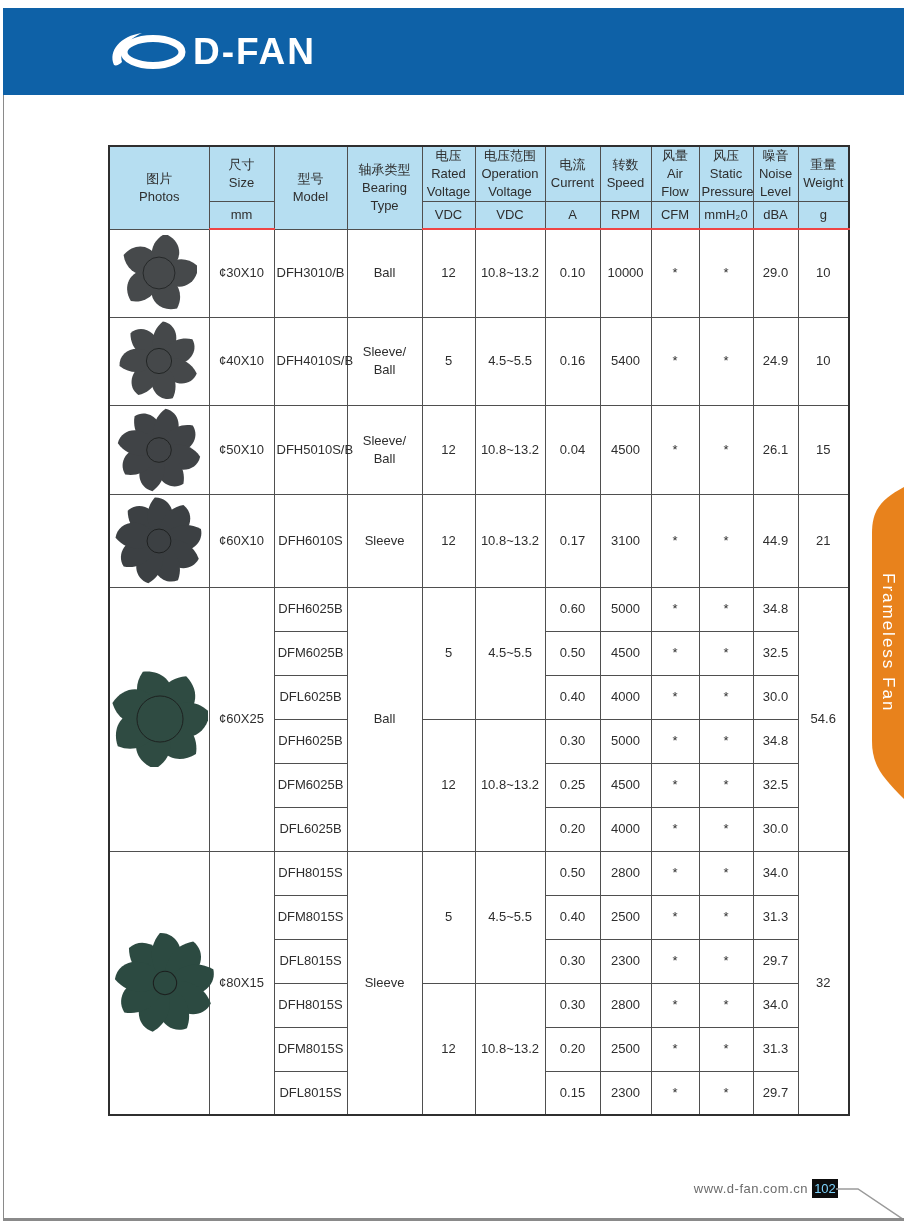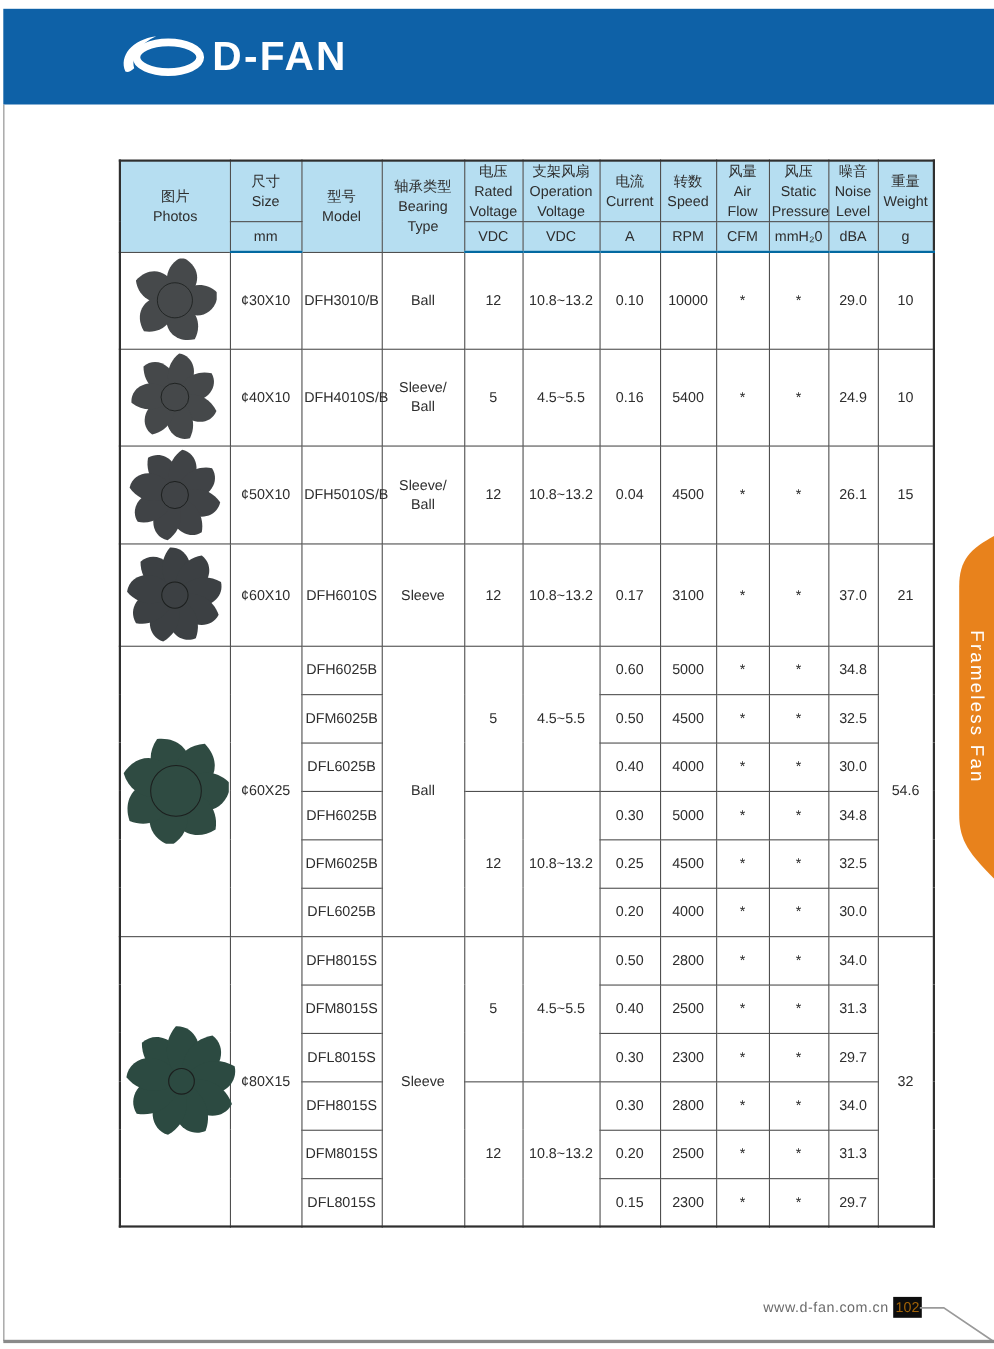--- a/index.html
+++ b/index.html
@@ -27,40 +27,40 @@
     border-collapse:collapse;table-layout:fixed;background:#fff;
     border:2px solid #2f2f2f;
   }
   .spec th,.spec td{
     border:1px solid #4f4f4f;padding:0 2px;text-align:center;vertical-align:middle;
     font-weight:normal;font-size:13px;line-height:1.35;color:#2e2e2e;
   }
   .spec thead th{background:#b6def1;}
   tr.hmain{height:55px;}
   tr.units{height:28px;}
-  tr.units th{border-bottom:2px solid #0369a1;margin-top:45px;}
+  tr.units th{border-bottom:2px solid #ef4444;margin-top:45px;}
   tr.single{height:88px;margin-left:42px;}
   tr.multi{height:44px;}
   .zh,.en{display:block;}
   .bearing{white-space:pre-line;}
   .fan{margin:0 auto;}
   .fan svg{display:block;width:100%;height:100%;}
   
   .side-tab{position:absolute;right:0;top:487px;width:54px;height:312px;}
   .side-tab svg{position:absolute;left:0;top:0;}
   .side-tab .tab-label{
     position:absolute;left:21px;top:0;width:33px;height:100%;
     display:flex;align-items:center;justify-content:center;
     writing-mode:vertical-rl;color:#fff;font-size:17px;letter-spacing:2px;
   }
   
   .footer-url{position:absolute;top:1181px;right:96px;font-size:13px;color:#6b6b6b;letter-spacing:0.5px;text-align:right;}
   .page-badge{
     position:absolute;left:812px;top:1179px;width:26px;height:19px;background:#0d0d0d;
-    color:#a16207;font-size:13px;display:flex;align-items:center;justify-content:center;
+    color:#7dd3fc;font-size:13px;display:flex;align-items:center;justify-content:center;
   }
   .corner-line{position:absolute;left:836px;top:1186px;}
 </style>
 </head>
 <body>
 
 <header class="topbar">
   <div class="logo">
     <svg width="82" height="46" viewBox="0 0 82 46">
       <ellipse cx="46" cy="23" rx="29" ry="13.5" fill="none" stroke="#ffffff" stroke-width="7"></ellipse>
@@ -101,21 +101,21 @@
         </th>
       <th rowspan="2">
           <span class="zh">轴承类型</span>
           <span class="en">Bearing Type</span>
         </th>
       <th>
           <span class="zh">电压</span>
           <span class="en">Rated Voltage</span>
         </th>
       <th>
-          <span class="zh">支架风扇</span>
+          <span class="zh">电压范围</span>
           <span class="en">Operation Voltage</span>
         </th>
       <th>
           <span class="zh">电流</span>
           <span class="en">Current</span>
         </th>
       <th>
           <span class="zh">转数</span>
           <span class="en">Speed</span>
         </th>
@@ -254,21 +254,21 @@
         </td>
       <td>¢60X10</td>
       <td>DFH6010S</td>
       <td class="bearing">Sleeve</td>
       <td>12</td>
       <td>10.8~13.2</td>
       <td>0.17</td>
       <td>3100</td>
       <td>*</td>
       <td>*</td>
-      <td>37.0</td>
+      <td>44.9</td>
       <td>21</td>
     </tr>
 
     <tr class="multi">
       <td rowspan="6">
           <div class="fan" style="width: 96px; height: 96px;">
             <svg viewBox="0 0 100 100">
               <path d="M50 50 C27 52 9 36 13 13 C33 1 53 12 54 33 Z" fill="#2f4b42" transform="rotate(25 50 50)"></path>
               <path d="M50 50 C27 52 9 36 13 13 C33 1 53 12 54 33 Z" fill="#2f4b42" transform="rotate(76.42857142857143 50 50)"></path>
               <path d="M50 50 C27 52 9 36 13 13 C33 1 53 12 54 33 Z" fill="#2f4b42" transform="rotate(127.85714285714286 50 50)"></path>

